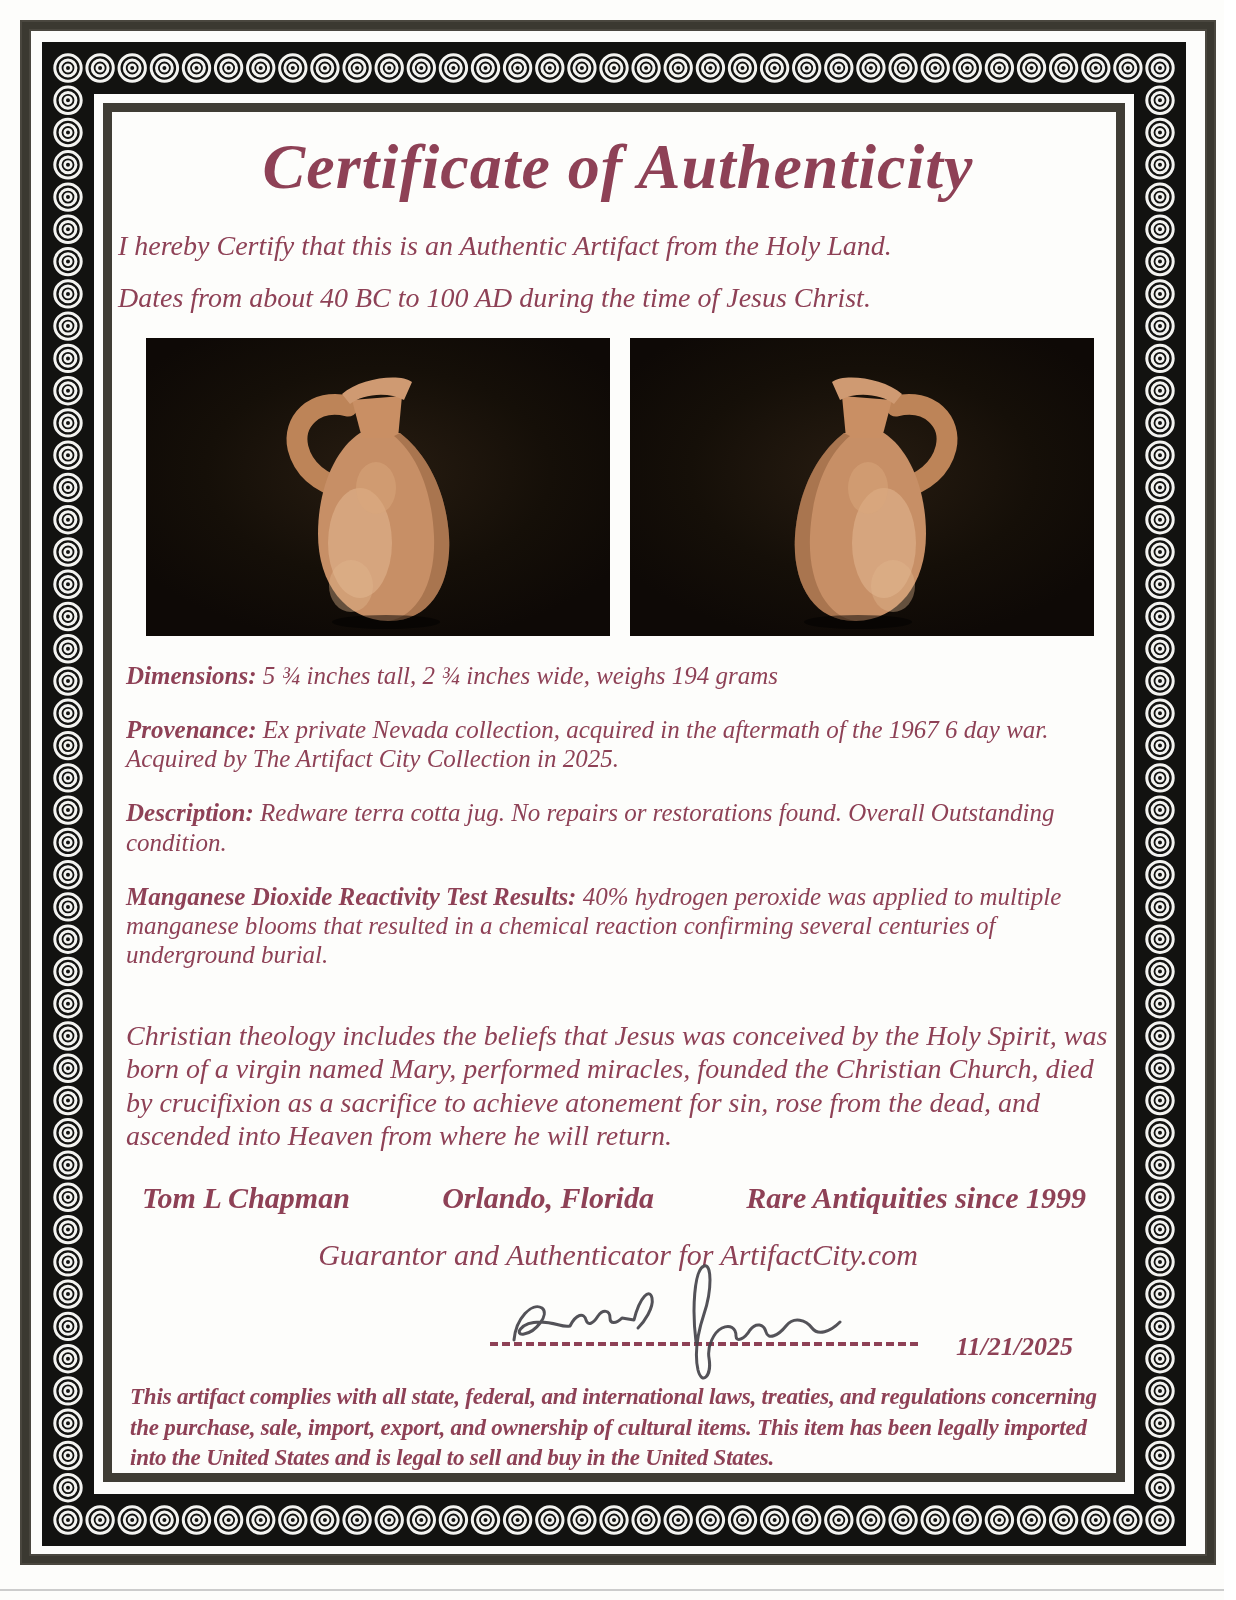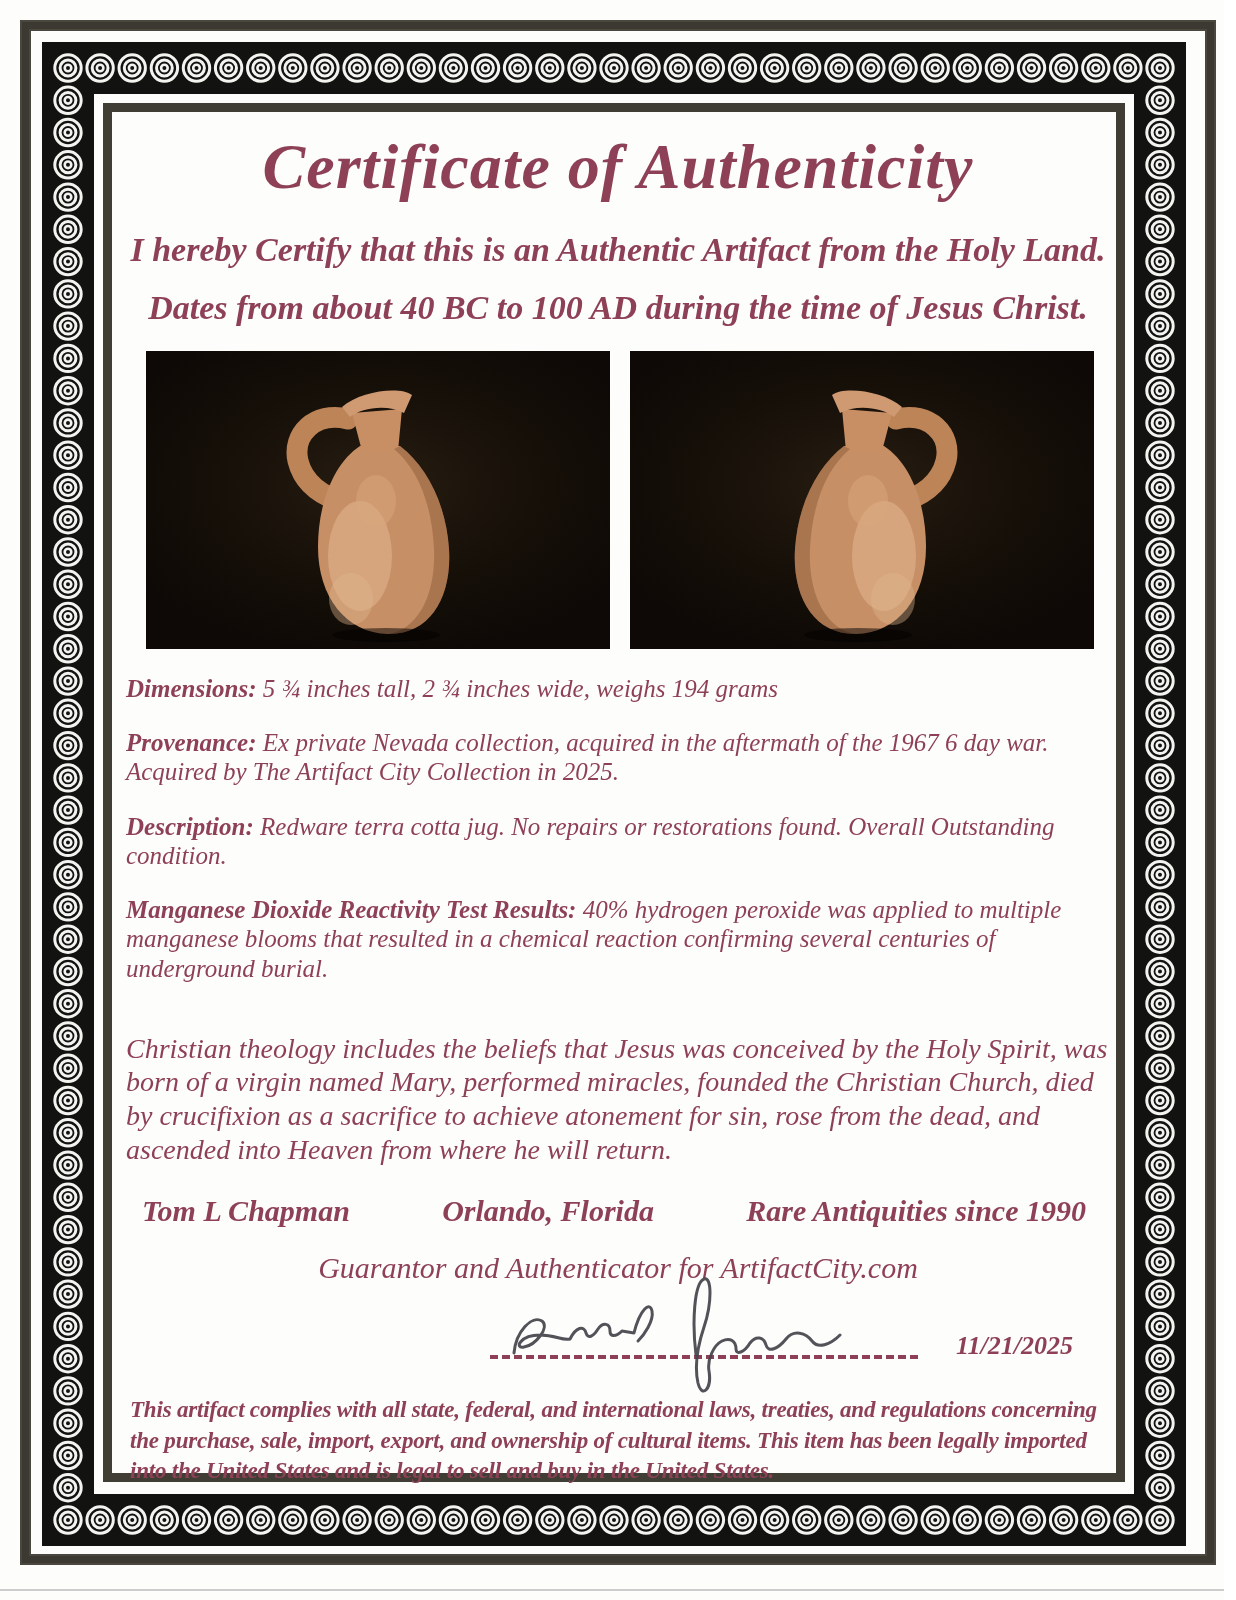--- a/index.html
+++ b/index.html
@@ -9,21 +9,21 @@
     font-family:"Liberation Serif",serif;font-style:italic;
     color:var(--accent,#8e4156);
   }
   .border-svg{position:absolute;left:0;top:0;}
   .content{position:absolute;left:118px;top:112px;width:1000px;}
   .title{
     font-size:64px;font-weight:bold;text-align:center;
     margin:18px 0 0;letter-spacing:1px;white-space:nowrap;
   }
   .statement{
-    font-size:34px;font-weight:bold;text-align:center;
+    font-size:28px;font-weight:normal;text-align:left;
     margin:27px 0 0;white-space:nowrap;line-height:1.1;
   }
   .statement + .statement{margin-top:21px;}
   .photos{display:flex;gap:20px;margin:24px 0 0 28px;}
   .photo{
     width:464px;height:298px;position:relative;
     background:radial-gradient(ellipse 62% 58% at 50% 45%, #271c11 0%, #150f08 60%, #0e0906 100%);
   }
   .photo svg{position:absolute;left:0;top:0;}
   .section{font-size:25px;line-height:1.17;margin:25px 0 0;padding:0 8px;}
@@ -32,21 +32,21 @@
   .auth-row{
     display:flex;justify-content:space-between;align-items:baseline;
     font-size:30px;font-weight:bold;margin:28px 0 0;padding:0 32px 0 24px;
   }
   .guarantor{font-size:30px;font-weight:normal;text-align:center;margin:23px 0 0;}
   .sig-block{position:relative;height:96px;margin-top:8px;}
   .sig-line{
     position:absolute;left:372px;top:62px;width:428px;height:0;
     border-top:4px dashed var(--accent,#8e4156);
   }
-  .sig-date{position:absolute;left:838px;top:38px;font-size:26px;font-weight:bold;}
+  .sig-date{position:absolute;left:838px;top:52px;font-size:26px;font-weight:bold;}
   .sig-svg{position:absolute;left:368px;top:-22px;overflow:visible;}
   .legal{font-size:23px;font-weight:bold;line-height:1.33;margin:6px 0 0;padding:0 12px;letter-spacing:-0.2px;}
   .scan-line{position:absolute;left:0;top:1589px;width:1236px;height:2px;background:#cccccc;}
 </style>
 </head>
 <body>
 
 <div class="page">
 
   <svg class="border-svg" width="1236" height="1600" viewBox="0 0 1236 1600" aria-hidden="true">
@@ -586,21 +586,21 @@
 
     <p class="section"><span class="label">Description:</span> <span>Redware terra cotta jug. No repairs or restorations found. Overall Outstanding condition.</span></p>
 
     <p class="section"><span class="label">Manganese Dioxide Reactivity Test Results:</span> <span>40% hydrogen peroxide was applied to multiple manganese blooms that resulted in a chemical reaction confirming several centuries of underground burial.</span></p>
 
     <p class="theology">Christian theology includes the beliefs that Jesus was conceived by the Holy Spirit, was born of a virgin named Mary, performed miracles, founded the Christian Church, died by crucifixion as a sacrifice to achieve atonement for sin, rose from the dead, and ascended into Heaven from where he will return.</p>
 
     <div class="auth-row">
       <span>Tom L Chapman</span>
       <span>Orlando, Florida</span>
-      <span>Rare Antiquities since 1990</span>
+      <span>Rare Antiquities since 1999</span>
     </div>
 
     <p class="guarantor">Guarantor and Authenticator for ArtifactCity.com</p>
 
     <div class="sig-block">
       <div class="sig-line"></div>
       <span class="sig-date">11/21/2025</span>
       <svg class="sig-svg" width="430" height="145" viewBox="0 0 430 145" aria-hidden="true">
         <g fill="none" stroke="#45444b" stroke-width="3" stroke-linecap="round" stroke-linejoin="round" opacity="0.92">
           <path d="M28,82 C30,60 46,44 56,50 C64,56 50,74 38,76 C28,78 34,64 54,64 C70,64 76,70 84,68 C90,56 98,54 100,62 C102,68 107,66 112,58 C117,51 124,52 124,60 C124,66 130,66 136,60 L148,62 C154,38 164,30 166,40 C168,50 158,64 152,70"></path>

